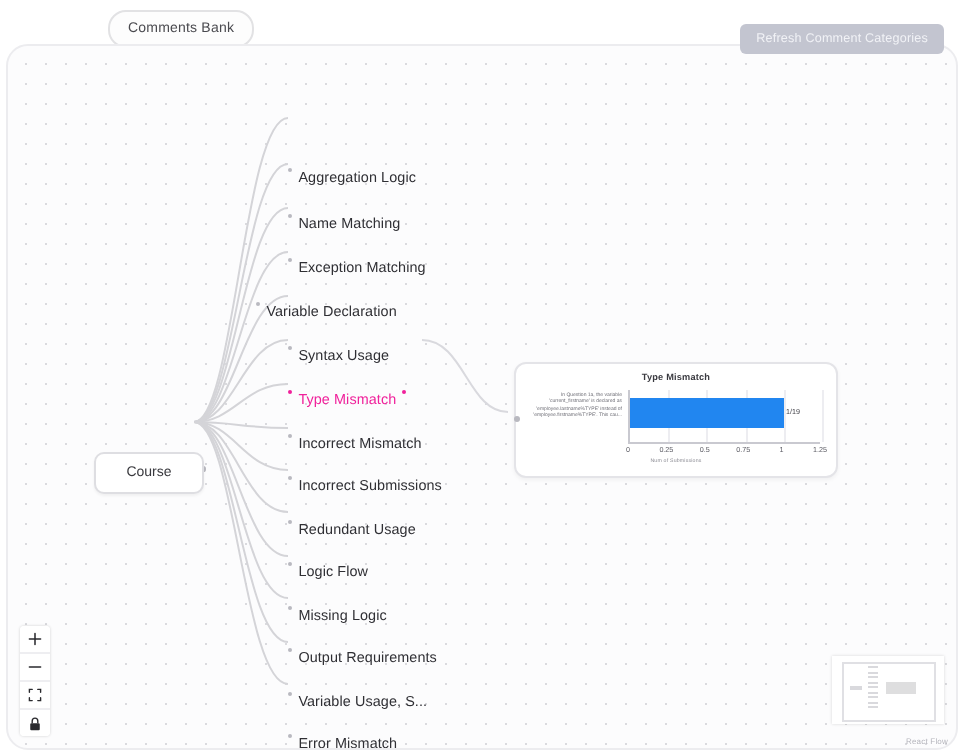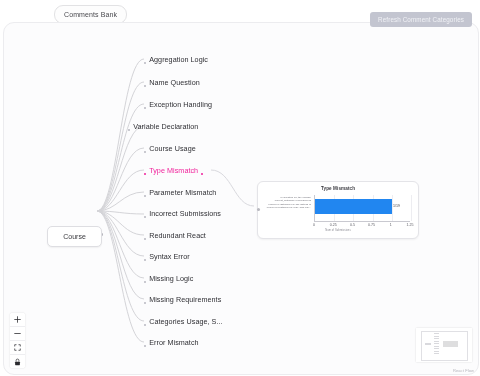--- a/index.html
+++ b/index.html
@@ -50,23 +50,24 @@
   .node-root{
     position:absolute;left:43px;top:203px;
     width:53px;height:19px;
     display:flex;align-items:center;justify-content:center;
     background:#ffffff;border:1px solid #dedee2;border-radius:5px;
     font-size:7px;color:#38383d;
     box-shadow:0 1px 1.5px rgba(0,0,0,.05);
   }
   .leaf{
     position:absolute;
-    display:flex;align-items:flex-end;
+    display:flex;align-items:flex-start;
     font-size:7.2px;color:#2f2f34;white-space:nowrap;
     letter-spacing:.05px;
+    margin-top:29px;
   }
   .leaf .dot{
     width:2.2px;height:2.2px;border-radius:50%;
     background:#b9b9c0;margin-right:3px;flex:0 0 auto;
   }
   .leaf.hl{color:#f0219b;}
   .leaf.hl .dot{background:#f0219b;}
   .leaf .dot-out{
     width:2.2px;height:2.2px;border-radius:50%;
     background:#f0219b;margin-left:3px;flex:0 0 auto;
@@ -187,66 +188,66 @@
     <div class="node-root">
       <span>Course</span>
     </div>
 
     <div class="leaf" style="left:140px;top:32px">
       <span class="dot"></span>
       <span>Aggregation Logic</span>
     </div>
     <div class="leaf" style="left:140px;top:55px">
       <span class="dot"></span>
-      <span>Name Question</span>
+      <span>Name Matching</span>
     </div>
     <div class="leaf" style="left:140px;top:77px">
       <span class="dot"></span>
-      <span>Exception Handling</span>
+      <span>Exception Matching</span>
     </div>
     <div class="leaf" style="left:124px;top:99px">
       <span class="dot"></span>
       <span>Variable Declaration</span>
     </div>
     <div class="leaf" style="left:140px;top:121px">
       <span class="dot"></span>
-      <span>Course Usage</span>
+      <span>Syntax Usage</span>
     </div>
     <div class="leaf hl" style="left:140px;top:143px">
       <span class="dot"></span>
       <span>Type Mismatch</span>
       <span class="dot-out"></span>
     </div>
     <div class="leaf" style="left:140px;top:165px">
       <span class="dot"></span>
-      <span>Parameter Mismatch</span>
+      <span>Incorrect Mismatch</span>
     </div>
     <div class="leaf" style="left:140px;top:186px">
       <span class="dot"></span>
       <span>Incorrect Submissions</span>
     </div>
     <div class="leaf" style="left:140px;top:208px">
       <span class="dot"></span>
-      <span>Redundant React</span>
+      <span>Redundant Usage</span>
     </div>
     <div class="leaf" style="left:140px;top:229px">
       <span class="dot"></span>
-      <span>Syntax Error</span>
+      <span>Logic Flow</span>
     </div>
     <div class="leaf" style="left:140px;top:251px">
       <span class="dot"></span>
       <span>Missing Logic</span>
     </div>
     <div class="leaf" style="left:140px;top:272px">
       <span class="dot"></span>
-      <span>Missing Requirements</span>
+      <span>Output Requirements</span>
     </div>
     <div class="leaf" style="left:140px;top:294px">
       <span class="dot"></span>
-      <span>Categories Usage, S...</span>
+      <span>Variable Usage, S...</span>
     </div>
     <div class="leaf" style="left:140px;top:315px">
       <span class="dot"></span>
       <span>Error Mismatch</span>
     </div>
 
     <div class="chart-panel">
       <span class="chart-handle"></span>
       <div class="chart-title">Type Mismatch</div>
       <div class="chart-ylabel">In Question 1a, the variable 'current_firstname' is declared as 'employee.lastname%TYPE' instead of 'employee.firstname%TYPE'. This cau...</div>

